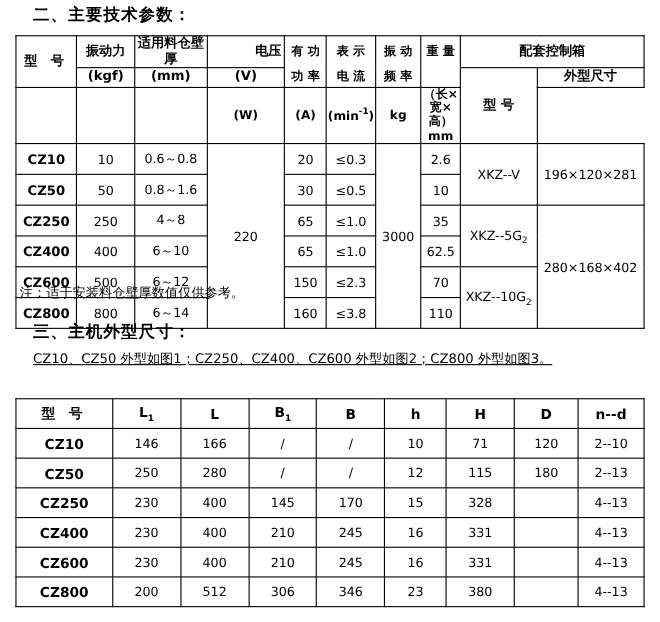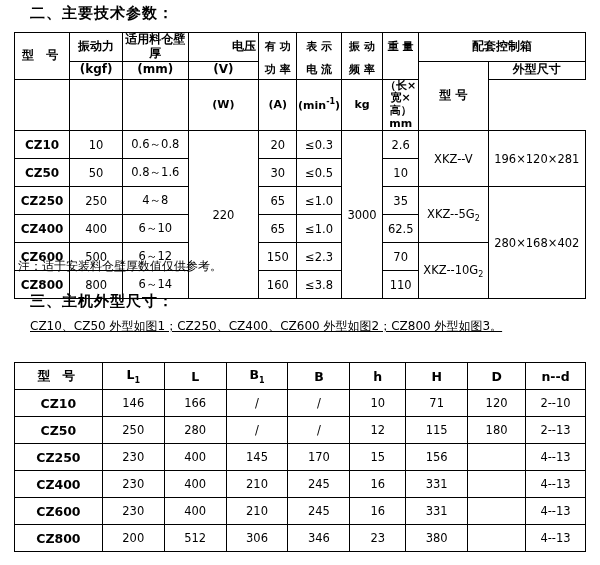--- a/index.html
+++ b/index.html
@@ -200,21 +200,21 @@
     <td>180</td>
     <td>2--13</td>
   </tr>
   <tr>
     <td class="model">CZ250</td>
     <td>230</td>
     <td>400</td>
     <td>145</td>
     <td>170</td>
     <td>15</td>
-    <td>156</td>
+    <td>328</td>
     <td></td>
     <td>4--13</td>
   </tr>
   <tr>
     <td class="model">CZ400</td>
     <td>230</td>
     <td>400</td>
     <td>210</td>
     <td>245</td>
     <td>16</td>

